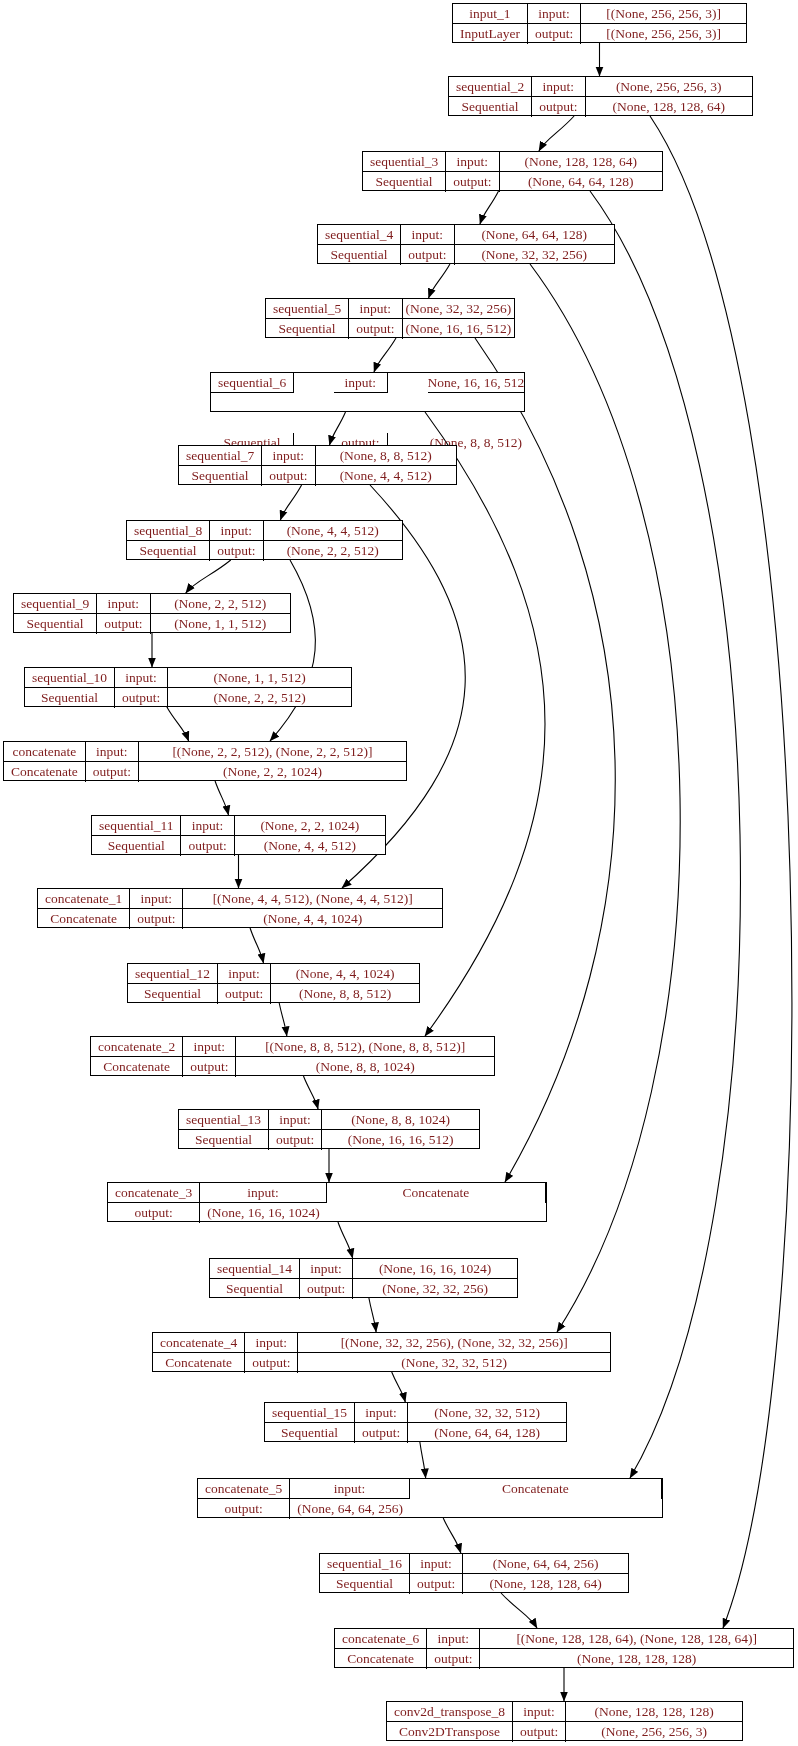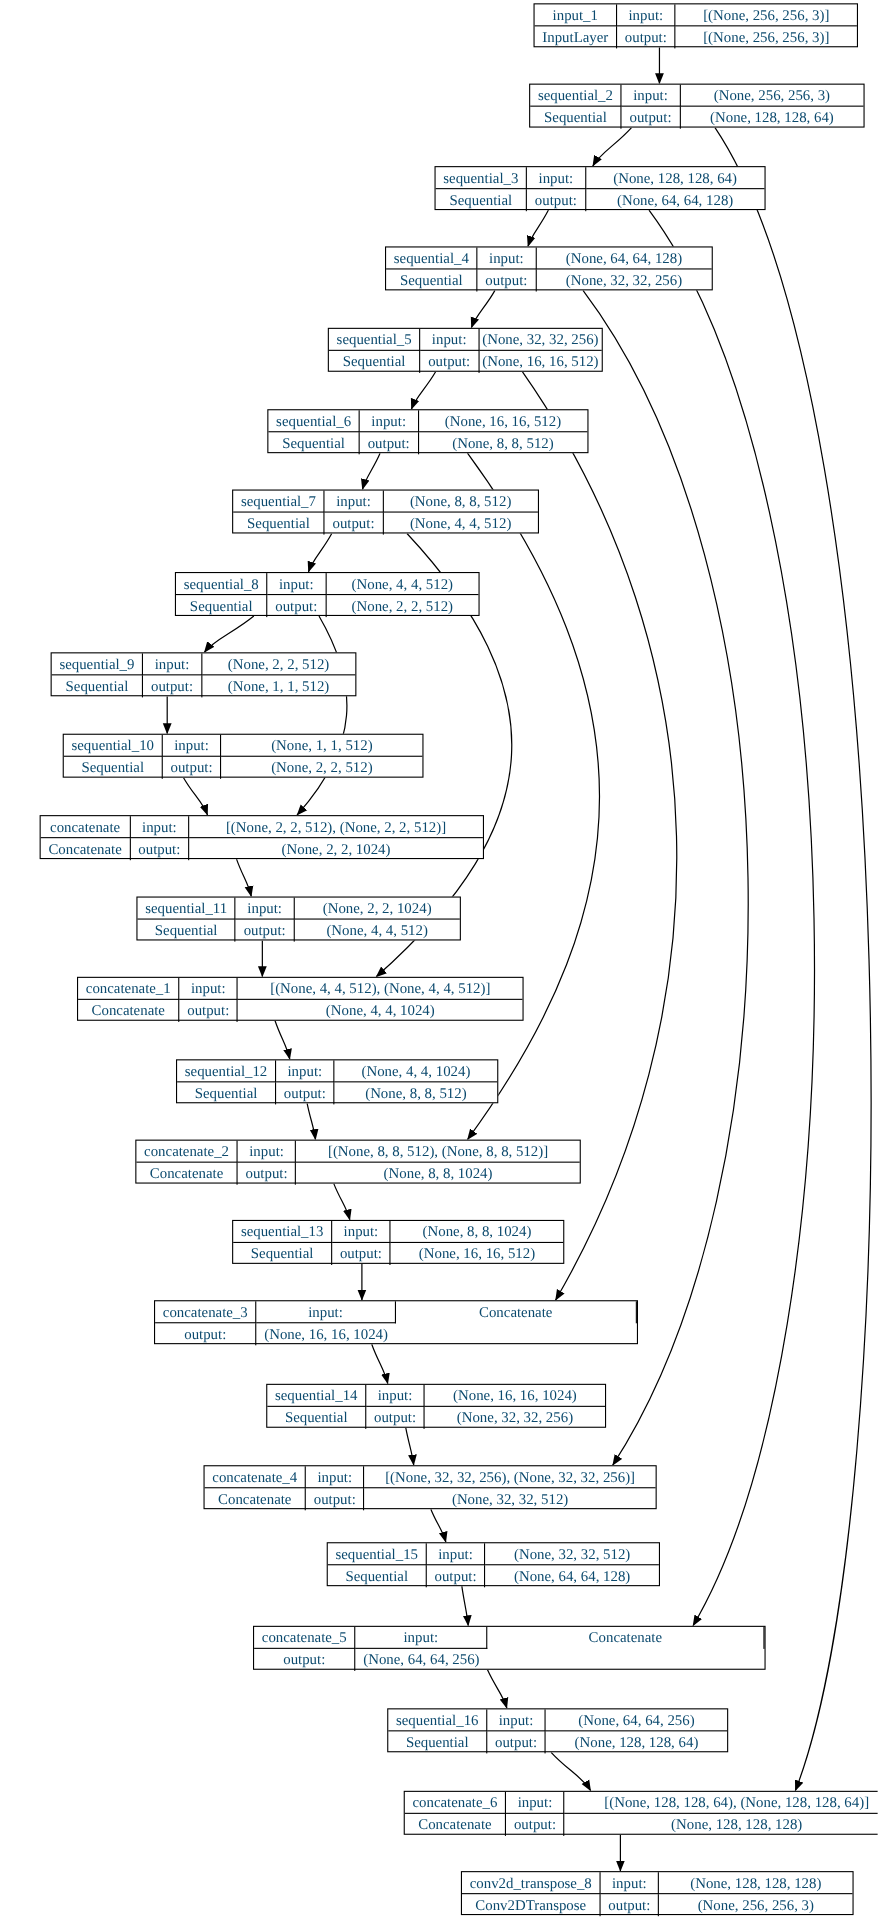--- a/index.html
+++ b/index.html
@@ -7,21 +7,21 @@
     position:relative;width:798px;height:1746px;background:#ffffff;overflow:hidden;
     font-family:"Liberation Serif","DejaVu Serif",serif;
   }
   #edges{position:absolute;left:0;top:0;width:798px;height:1746px;}
   .edge{stroke:#000000;stroke-width:1.1;fill:none;}
   .node{
     position:absolute;display:grid;
     grid-template-columns:auto auto 1fr;
     grid-template-rows:20px 20px;
     background:#ffffff;border:1px solid #000000;box-sizing:border-box;
-    font-size:13.5px;color:#0c4a6e;margin-left:33px;
+    font-size:13.5px;color:#7f1d1d;
   }
   .cell{
     display:flex;align-items:center;justify-content:center;
     padding:0 7px;white-space:nowrap;box-sizing:border-box;
     border-right:1px solid #000000;border-bottom:1px solid #000000;
     overflow:hidden;
   }
   .cell.c3{border-right:none;}
   .cell.r2{border-bottom:none;}
 </style>
@@ -99,21 +99,21 @@
     <div class="cell c3 r2">(None, 32, 32, 256)</div>
   </div>
     <div class="node" style="left: 265px; top: 298px; width: 250px; height: 40px;">
     <div class="cell c1">sequential_5</div>
     <div class="cell c2">input:</div>
     <div class="cell c3">(None, 32, 32, 256)</div>
     <div class="cell c1 r2">Sequential</div>
     <div class="cell c2 r2">output:</div>
     <div class="cell c3 r2">(None, 16, 16, 512)</div>
   </div>
-    <div class="node" style="left: 210px; top: 372px; width: 292px; height: 40px;">
+    <div class="node" style="left: 210px; top: 372px; width: 315px; height: 40px; gap: 40px;">
     <div class="cell c1">sequential_6</div>
     <div class="cell c2">input:</div>
     <div class="cell c3">(None, 16, 16, 512)</div>
     <div class="cell c1 r2">Sequential</div>
     <div class="cell c2 r2">output:</div>
     <div class="cell c3 r2">(None, 8, 8, 512)</div>
   </div>
     <div class="node" style="left: 178px; top: 445px; width: 279px; height: 40px;">
     <div class="cell c1">sequential_7</div>
     <div class="cell c2">input:</div>
@@ -202,21 +202,21 @@
     <div class="cell c3 r2">(None, 16, 16, 1024)</div>
   </div>
     <div class="node" style="left: 209px; top: 1258px; width: 309px; height: 40px;">
     <div class="cell c1">sequential_14</div>
     <div class="cell c2">input:</div>
     <div class="cell c3">(None, 16, 16, 1024)</div>
     <div class="cell c1 r2">Sequential</div>
     <div class="cell c2 r2">output:</div>
     <div class="cell c3 r2">(None, 32, 32, 256)</div>
   </div>
-    <div class="node" style="left: 152px; top: 1332px; width: 412px; height: 40px;">
+    <div class="node" style="left: 152px; top: 1332px; width: 459px; height: 40px;">
     <div class="cell c1">concatenate_4</div>
     <div class="cell c2">input:</div>
     <div class="cell c3">[(None, 32, 32, 256), (None, 32, 32, 256)]</div>
     <div class="cell c1 r2">Concatenate</div>
     <div class="cell c2 r2">output:</div>
     <div class="cell c3 r2">(None, 32, 32, 512)</div>
   </div>
     <div class="node" style="left: 264px; top: 1402px; width: 303px; height: 40px;">
     <div class="cell c1">sequential_15</div>
     <div class="cell c2">input:</div>

